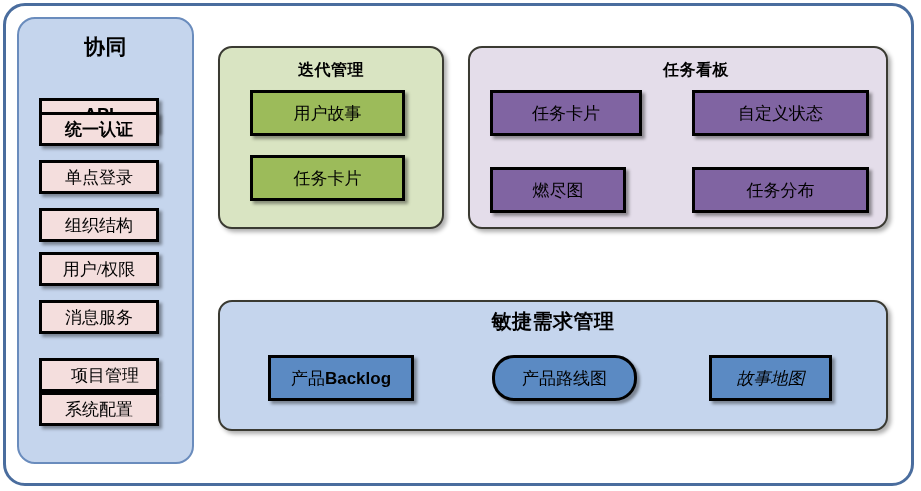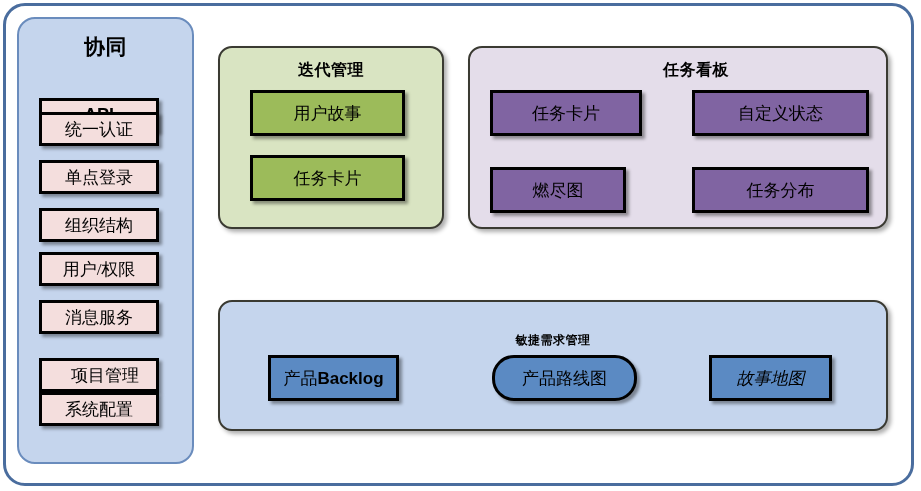--- a/index.html
+++ b/index.html
@@ -98,22 +98,22 @@
   
   .panel-agile {
     left: 218px;
     top: 300px;
     width: 670px;
     height: 131px;
     background: #c5d5ed;
     border: 2px solid #3a3a32;
   }
   .panel-agile .panel-title {
-    top: 30px;
-    font-size: 12px;
+    top: 6px;
+    font-size: 20px;
   }
 
   
   .box {
     position: absolute;
     box-sizing: border-box;
     border: 3px solid #000000;
     display: flex;
     align-items: center;
     justify-content: center;
@@ -164,21 +164,21 @@
 
 <div class="canvas">
 
   <div class="outer-frame"></div>
 
   <div class="panel panel-sidebar">
     <div class="panel-title">协同</div>
   </div>
 
   <div class="box box-sidebar is-api" style="top:66px;">API</div>
-  <div class="box box-sidebar" style="top:112px;">统一认证</div>
+  <div class="box box-sidebar" style="top:112px;font-weight:bold;">统一认证</div>
   <div class="box box-sidebar" style="top:160px;">单点登录</div>
   <div class="box box-sidebar" style="top:208px;">组织结构</div>
   <div class="box box-sidebar" style="top:252px;">用户/权限</div>
   <div class="box box-sidebar" style="top:300px;">消息服务</div>
   <div class="box box-sidebar" style="top:358px;padding-left:12px;">项目管理</div>
   <div class="box box-sidebar" style="top:392px;">系统配置</div>
 
   <div class="panel panel-iteration">
     <div class="panel-title">迭代管理</div>
   </div>
@@ -189,20 +189,20 @@
     <div class="panel-title">任务看板</div>
   </div>
   <div class="box box-purple" style="left:490px; top:90px;  width:152px; height:46px;">任务卡片</div>
   <div class="box box-purple" style="left:692px; top:90px;  width:177px; height:46px;">自定义状态</div>
   <div class="box box-purple" style="left:490px; top:167px; width:136px; height:46px;">燃尽图</div>
   <div class="box box-purple" style="left:692px; top:167px; width:177px; height:46px;">任务分布</div>
 
   <div class="panel panel-agile">
     <div class="panel-title">敏捷需求管理</div>
   </div>
-  <div class="box box-blue" style="left:268px; top:355px; width:131px; height:46px;">
+  <div class="box box-blue" style="left:268px; top:355px; width:146px; height:46px;">
     <span>产品</span>
       <span class="mixed-bold">Backlog</span>
   </div>
   <div class="box box-blue" style="left:492px; top:355px; width:145px; height:46px;border-radius:22px;">产品路线图</div>
   <div class="box box-blue" style="left:709px; top:355px; width:123px; height:46px;font-style:italic;">故事地图</div>
 
 </div>
 
 </body></html>

